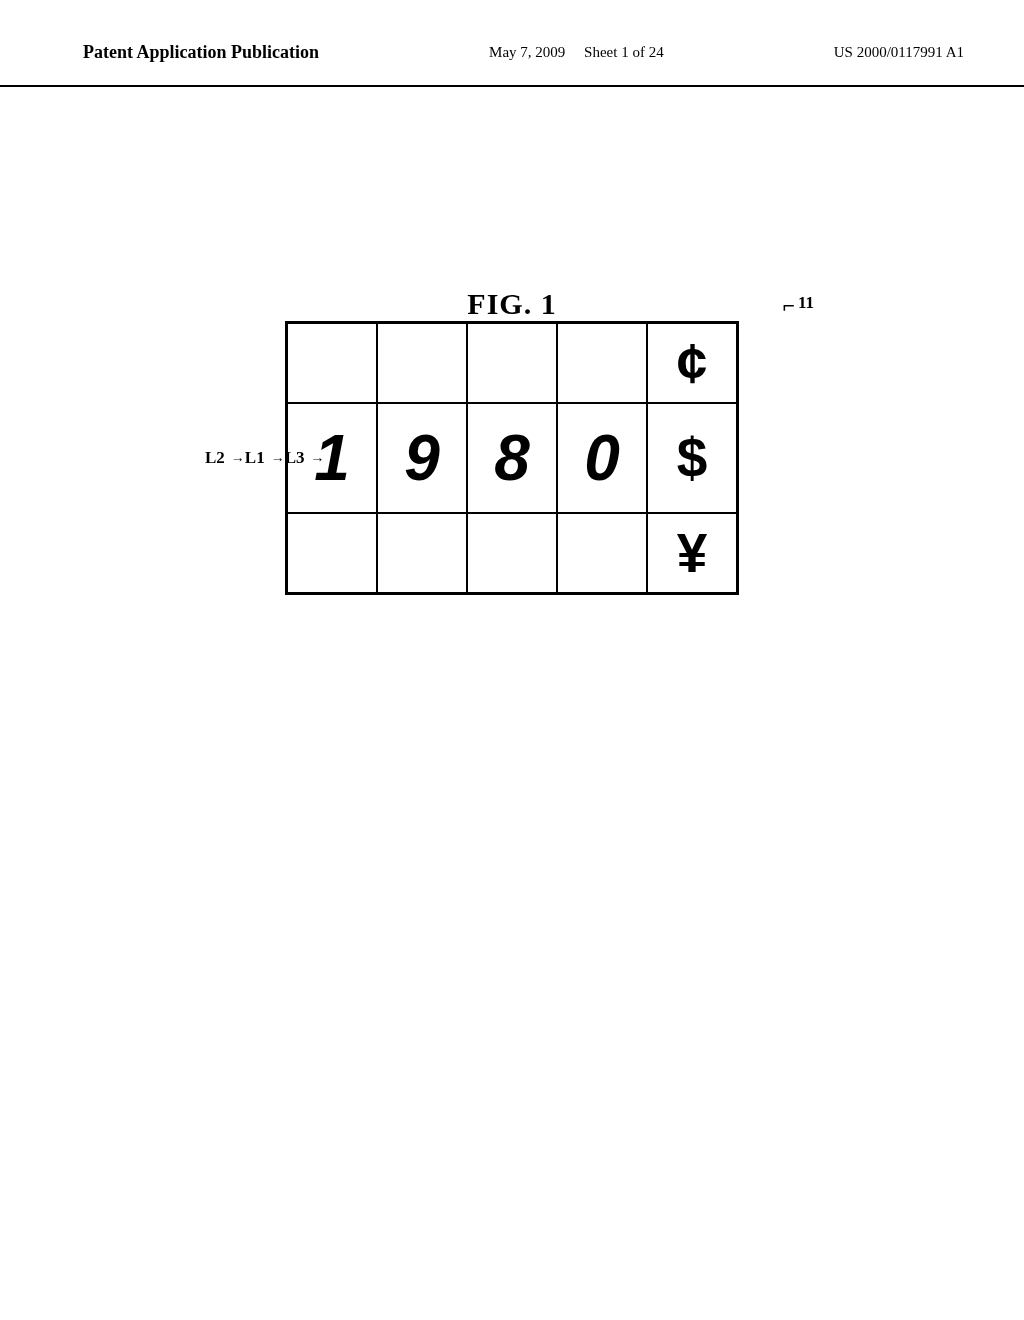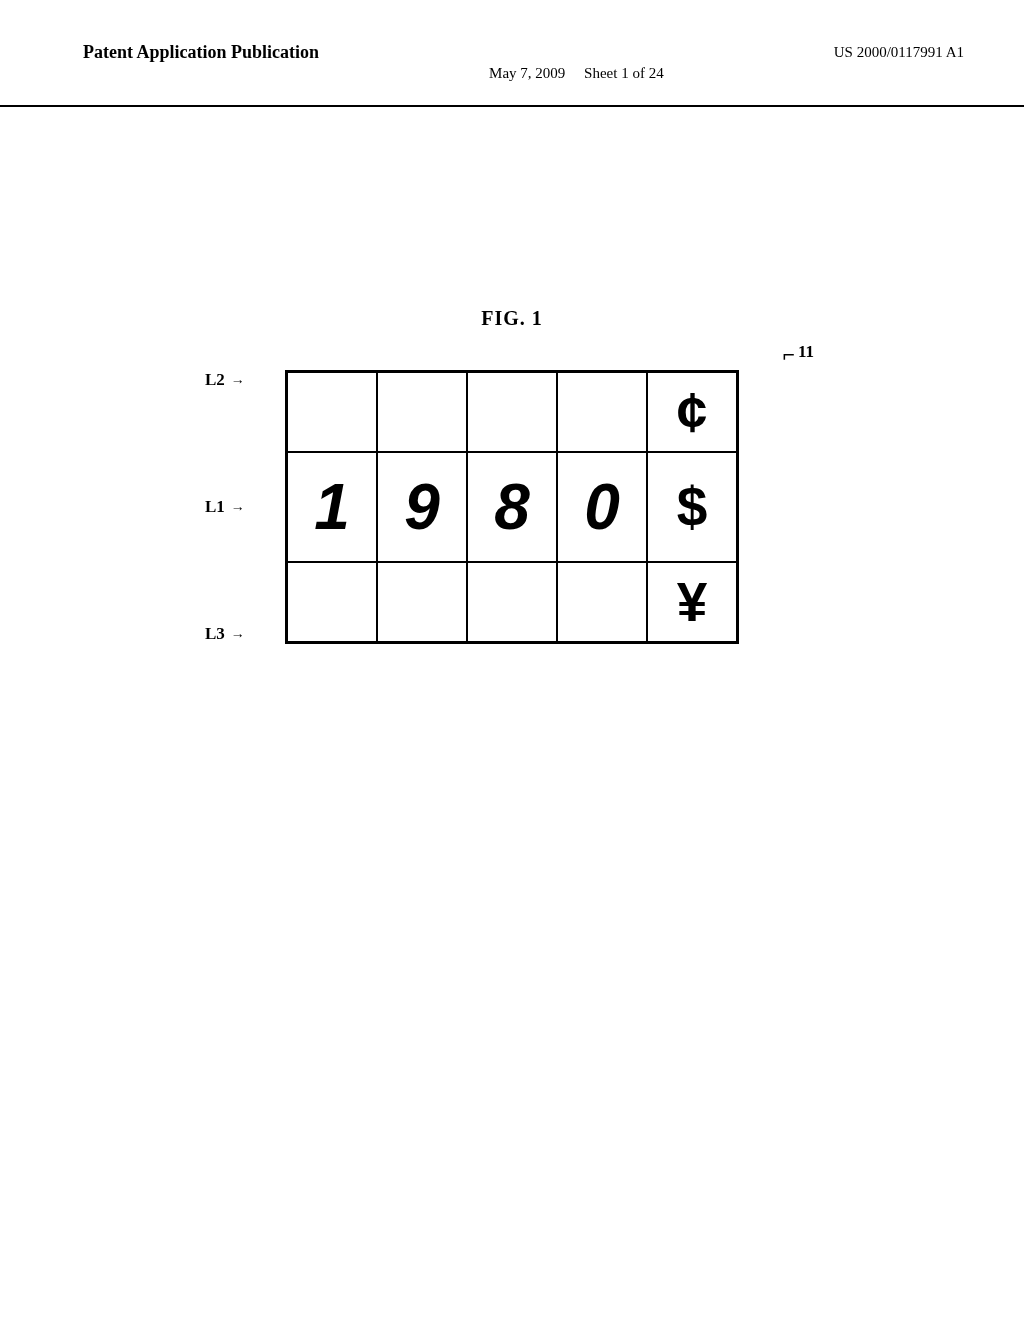--- a/index.html
+++ b/index.html
@@ -29,56 +29,54 @@
     .header-left {
       font-size: 18px;
       font-weight: bold;
       line-height: 1.4;
     }
 
     .header-center {
       font-size: 15px;
       text-align: center;
       line-height: 1.6;
-      margin-top: 21px;
     }
 
     .header-right {
       font-size: 15px;
       text-align: right;
       line-height: 1.6;
     }
 
     
     .content {
       display: flex;
       flex-direction: column;
       align-items: center;
       padding-top: 200px;
     }
 
     
     .fig-title {
-      font-size: 20px;
-      font-weight: bold;
-      margin-bottom: 40px;
+      font-size: 30px;
+      font-weight: bold;
       letter-spacing: 1px;
     }
 
     
     .figure-area {
       position: relative;
       display: flex;
       align-items: center;
     }
 
     
     .labels-left {
       display: flex;
-      flex-direction: column;
+      flex-direction: row;
       margin-right: 29px;
       position: absolute;
       left: -80px;
       top: 0;
       height: 100%;
       justify-content: space-between;
     }
 
     .label-item {
       display: flex;

